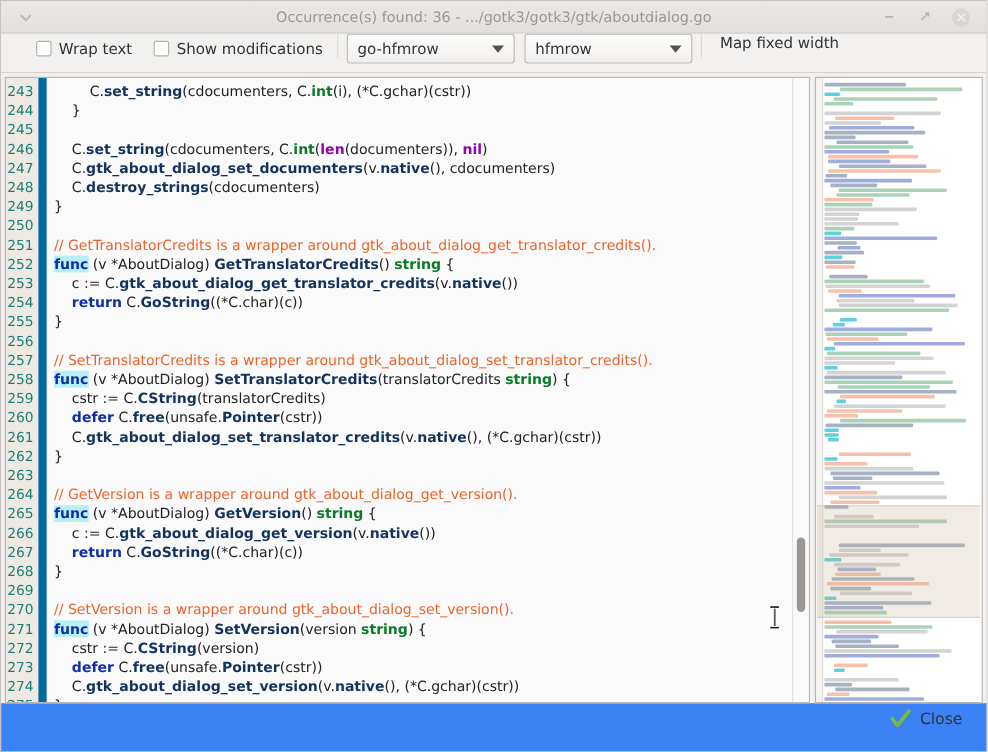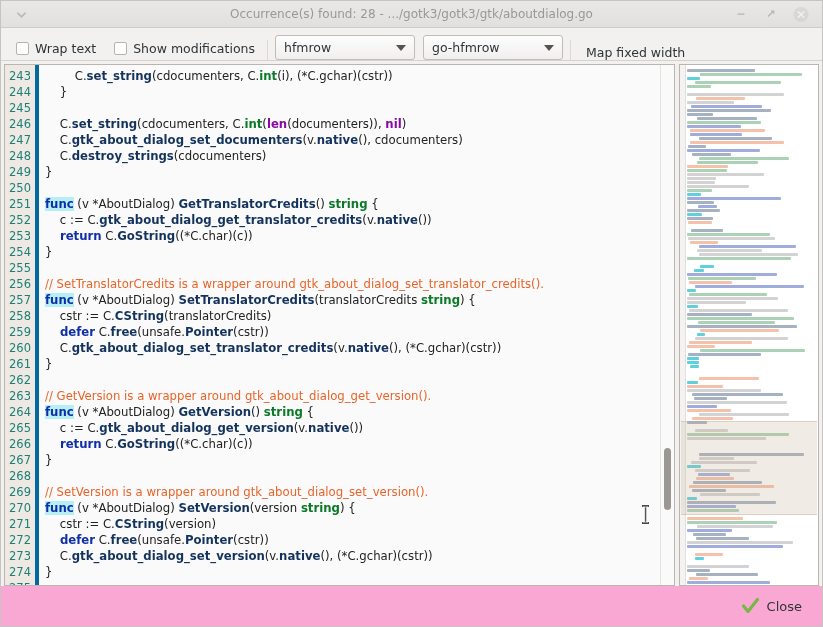--- a/index.html
+++ b/index.html
@@ -30,23 +30,23 @@
     font-size:12px;color:#9a9894;font-weight:normal;
     pointer-events:none;white-space:nowrap;overflow:hidden;text-overflow:ellipsis;
     padding:0 110px;
   }
   .tb-right{margin-left:auto;display:flex;align-items:center;gap:14px;padding-right:13px;}
   .tb-btn{width:16px;height:16px;display:flex;align-items:center;justify-content:center;opacity:.42;}
   .tb-btn.close{opacity:.5;}
 
   
   .toolbar{
-    height:33px;flex:0 0 33px;display:flex;align-items:flex-end;
+    height:33px;flex:0 0 33px;display:flex;align-items:flex-start;
     background:#f2f1f0;border-bottom:1px solid #d6d3cf;
-    padding:0 6px;box-sizing:border-box;gap:0;
+    padding:0 20px;box-sizing:border-box;gap:0;
   }
   .chk{display:flex;align-items:center;gap:6px;padding:0 9px;height:24px;white-space:nowrap;}
   .chk .box{
     width:13px;height:13px;border:1px solid #b7b4b0;border-radius:2px;
     background:#fdfdfd;box-sizing:border-box;flex:0 0 13px;
     display:flex;align-items:center;justify-content:center;
   }
   .chk .box.on{background:#3fb794;border-color:#35a182;}
   .chk .box.on svg{display:block;}
   .chk .box svg{display:none;}
@@ -66,21 +66,21 @@
   .body{flex:1;display:flex;min-height:0;background:#f2f1f0;padding:0;box-sizing:border-box;}
   .editor-wrap{
     flex:1;min-width:0;margin:3px 0 0 3px;
     border:1px solid #b9b6b2;background:#ffffff;
     display:flex;position:relative;overflow:hidden;
   }
 
   
   .gutter{
     width:34px;flex:0 0 34px;background:#eeeae3;
-    border-right:4px solid #0369a1;
+    border-right:7px solid #0369a1;
     font-family:"DejaVu Sans","Liberation Sans",sans-serif;
     font-size:11.5px;color:#1a7f7a;text-align:right;
     padding:3px 4px 0 0;box-sizing:border-box;
   }
   .gutter div{height:16px;line-height:16px;}
   .codearea{
     flex:1;min-width:0;position:relative;overflow:hidden;
     background:#fafafa;padding:3px 0 0 0;
   }
   .cl{height:16px;line-height:16px;white-space:pre;padding-left:6px;
@@ -114,38 +114,38 @@
   .mm-inner{position:absolute;inset:0;padding:4px 3px 0 7px;}
   .mmline{height:3px;margin-bottom:1px;border-radius:1px;}
   .mm-view{
     position:absolute;left:1px;right:1px;background:rgba(196,180,152,.25);
     border-top:1px solid rgba(180,164,136,.35);border-bottom:1px solid rgba(180,164,136,.35);
   }
   .mm-sb{position:absolute;left:0;top:0;bottom:0;width:5px;background:#f4f3f1;border-right:1px solid #e3e0db;}
 
   
   .footer{
-    height:40px;flex:0 0 40px;display:flex;align-items:center;justify-content:flex-end;
-    background:#f9a8d4;padding-right:14px;box-sizing:border-box;
+    height:40px;flex:0 0 40px;display:flex;align-items:flex-start;justify-content:flex-end;
+    background:#3b82f6;padding-right:14px;box-sizing:border-box;
   }
   .closebtn{display:flex;align-items:center;gap:7px;padding:4px 6px;border-radius:3px;}
   .closebtn .lbl{font-size:13px;color:#2e3436;}
 </style>
 </head>
 <body>
 
 <div class="window">
 
   <div class="titlebar">
     <div class="tb-left">
       <svg class="chev" viewBox="0 0 12 12">
         <path d="M2 4.5 L6 8.5 L10 4.5" stroke="#8a8885" stroke-width="1.8" fill="none" stroke-linecap="round"></path>
       </svg>
     </div>
-    <div class="tb-title">Occurrence(s) found: 28 - .../gotk3/gotk3/gtk/aboutdialog.go</div>
+    <div class="tb-title">Occurrence(s) found: 36 - .../gotk3/gotk3/gtk/aboutdialog.go</div>
     <div class="tb-right">
       <div class="tb-btn">
         <svg width="12" height="12" viewBox="0 0 12 12">
           <rect x="2.5" y="5.4" width="7" height="1.4" rx=".5" fill="#76736f"></rect>
         </svg>
       </div>
       <div class="tb-btn">
         <svg width="12" height="12" viewBox="0 0 12 12">
           <path d="M3 8.5 L8.5 3 M6 3 H8.8 V5.8" stroke="#76736f" stroke-width="1.2" fill="none"></path>
         </svg>
@@ -172,26 +172,26 @@
       <span class="box">
         
       </span>
       <span class="lbl">Show modifications</span>
     </label>
 
 
     <div class="sep"></div>
 
     <div class="combo">
+      <span class="cv">go-hfmrow</span>
+      <span class="arw"></span>
+    </div>
+
+    <div class="combo">
       <span class="cv">hfmrow</span>
-      <span class="arw"></span>
-    </div>
-
-    <div class="combo">
-      <span class="cv">go-hfmrow</span>
       <span class="arw"></span>
     </div>
 
     <div class="sep"></div>
 
     <div class="mapw">Map fixed width</div>
   </div>
 
   <div class="body">
 
@@ -233,20 +233,21 @@
         </div>
       <div class="codearea" id="codearea">
           <div class="cl"><span class="pl">        C.</span><span class="fn">set_string</span><span class="pl">(cdocumenters, C.</span><span class="typ">int</span><span class="pl">(i), (*C.gchar)(cstr))</span></div>
           <div class="cl"><span class="pl">    }</span></div>
           <div class="cl"><span class="pl"></span></div>
           <div class="cl"><span class="pl">    C.</span><span class="fn">set_string</span><span class="pl">(cdocumenters, C.</span><span class="typ">int</span><span class="pl">(</span><span class="bi">len</span><span class="pl">(documenters)), </span><span class="bi">nil</span><span class="pl">)</span></div>
           <div class="cl"><span class="pl">    C.</span><span class="fn">gtk_about_dialog_set_documenters</span><span class="pl">(v.</span><span class="fn">native</span><span class="pl">(), cdocumenters)</span></div>
           <div class="cl"><span class="pl">    C.</span><span class="fn">destroy_strings</span><span class="pl">(cdocumenters)</span></div>
           <div class="cl"><span class="pl">}</span></div>
           <div class="cl"><span class="pl"></span></div>
+          <div class="cl"><span class="cm">// GetTranslatorCredits is a wrapper around gtk_about_dialog_get_translator_credits().</span></div>
           <div class="cl"><span class="kwh">func</span><span class="pl"> (v *AboutDialog) </span><span class="fn">GetTranslatorCredits</span><span class="pl">() </span><span class="typ">string</span><span class="pl"> {</span></div>
           <div class="cl"><span class="pl">    c := C.</span><span class="fn">gtk_about_dialog_get_translator_credits</span><span class="pl">(v.</span><span class="fn">native</span><span class="pl">())</span></div>
           <div class="cl"><span class="pl">    </span><span class="kw">return</span><span class="pl"> C.</span><span class="fn">GoString</span><span class="pl">((*C.char)(c))</span></div>
           <div class="cl"><span class="pl">}</span></div>
           <div class="cl"><span class="pl"></span></div>
           <div class="cl"><span class="cm">// SetTranslatorCredits is a wrapper around gtk_about_dialog_set_translator_credits().</span></div>
           <div class="cl"><span class="kwh">func</span><span class="pl"> (v *AboutDialog) </span><span class="fn">SetTranslatorCredits</span><span class="pl">(translatorCredits </span><span class="typ">string</span><span class="pl">) {</span></div>
           <div class="cl"><span class="pl">    cstr := C.</span><span class="fn">CString</span><span class="pl">(translatorCredits)</span></div>
           <div class="cl"><span class="pl">    </span><span class="kw">defer</span><span class="pl"> C.</span><span class="fn">free</span><span class="pl">(unsafe.</span><span class="fn">Pointer</span><span class="pl">(cstr))</span></div>
           <div class="cl"><span class="pl">    C.</span><span class="fn">gtk_about_dialog_set_translator_credits</span><span class="pl">(v.</span><span class="fn">native</span><span class="pl">(), (*C.gchar)(cstr))</span></div>

